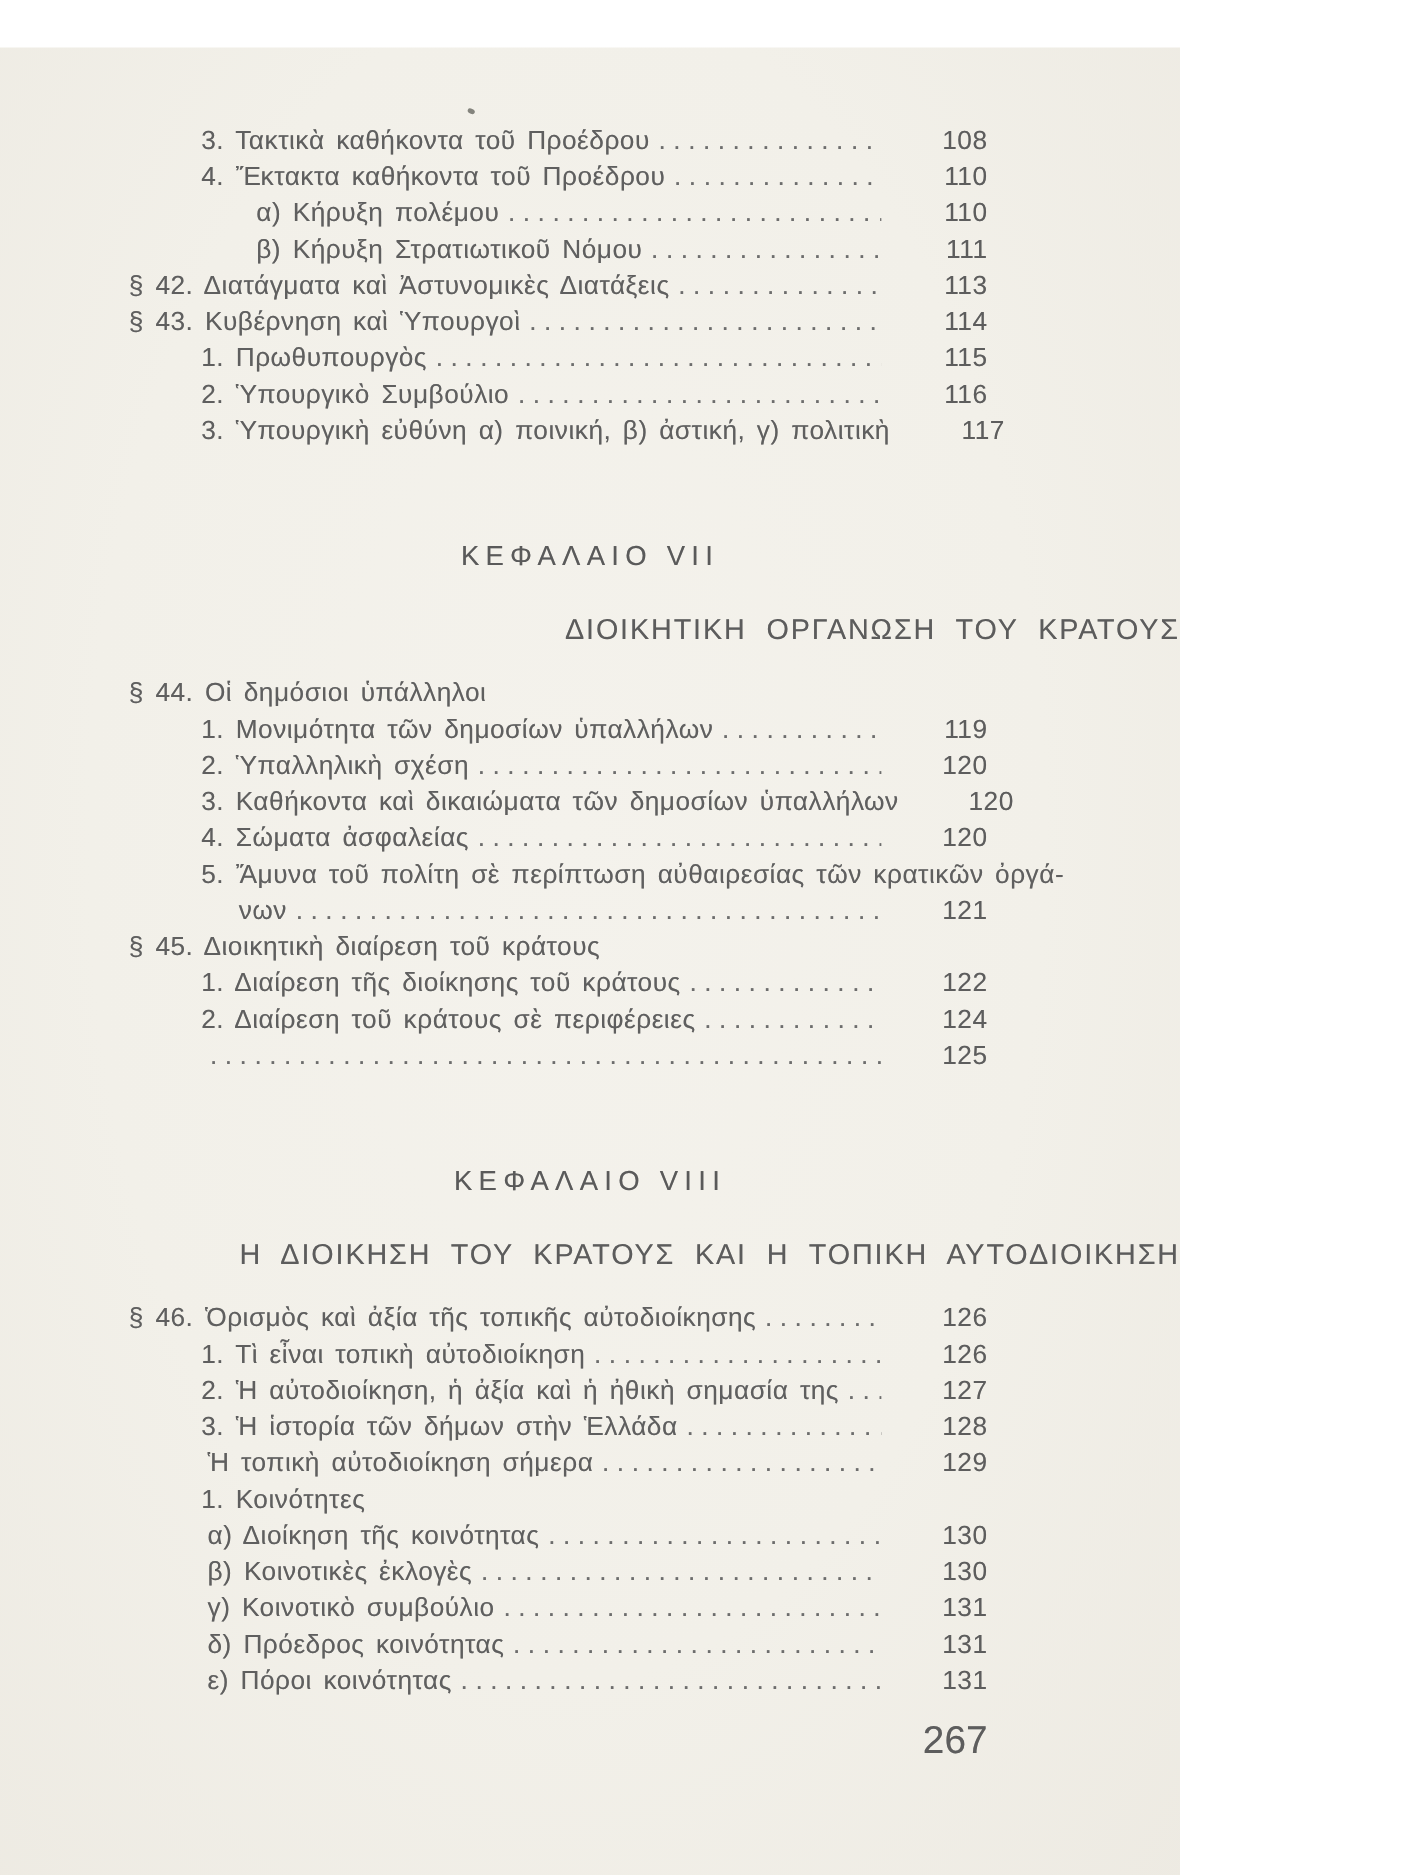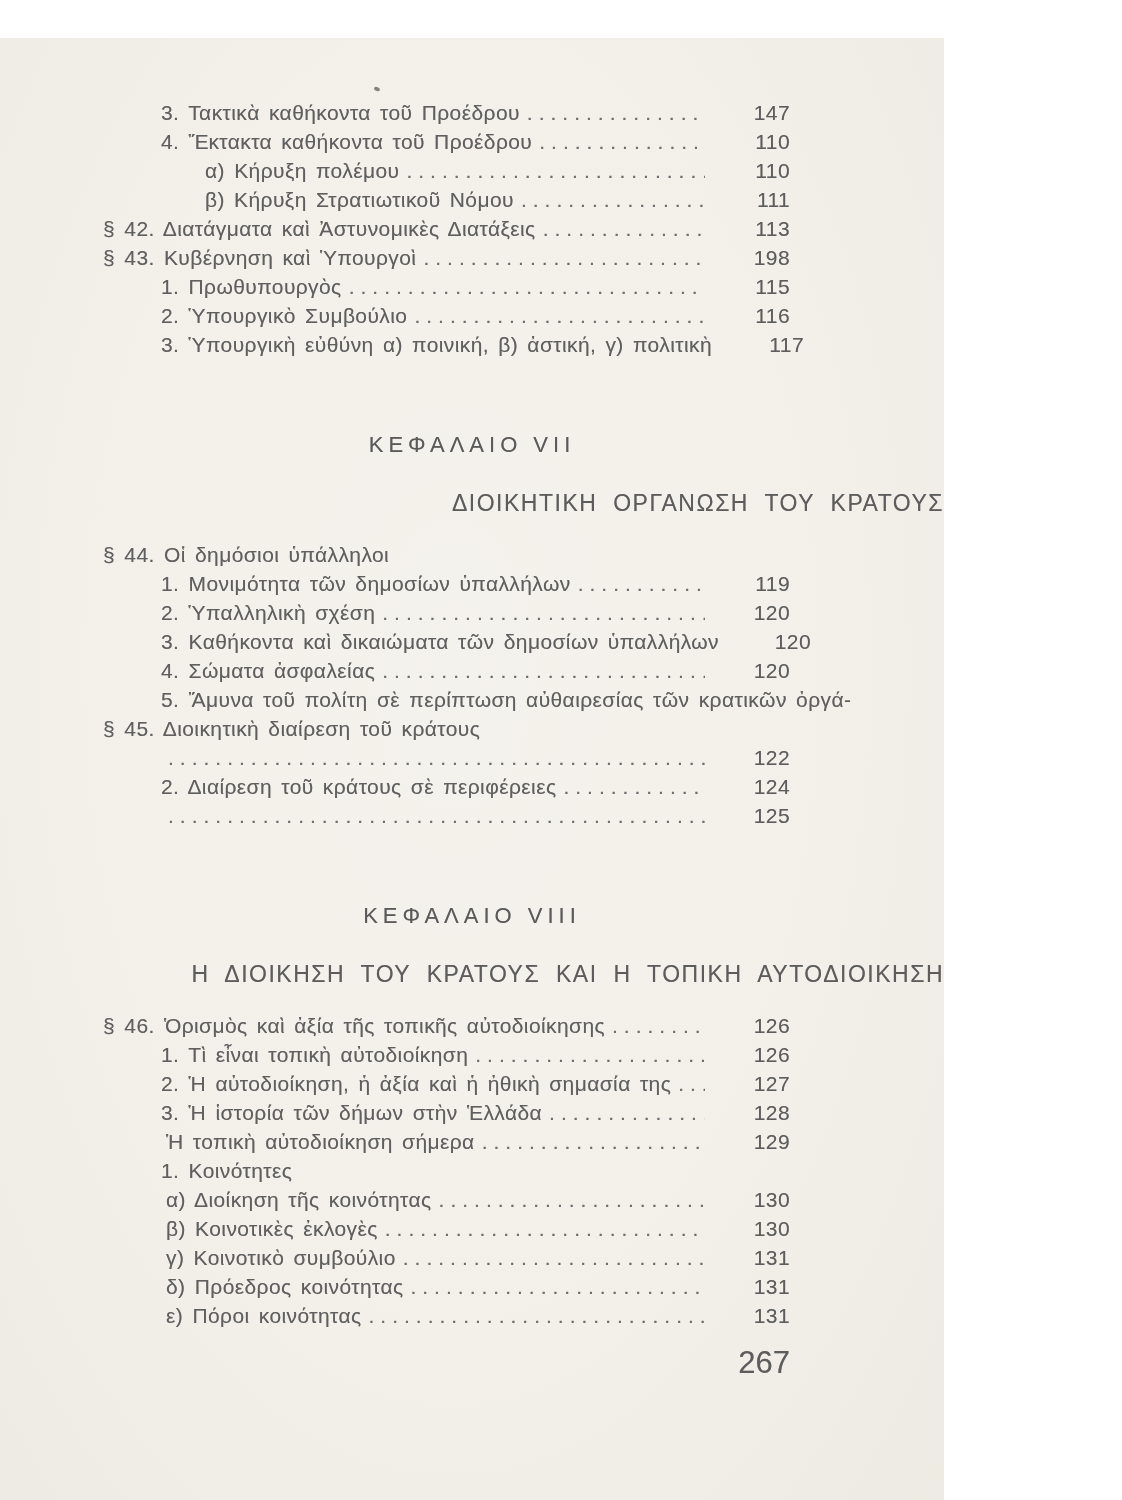--- a/index.html
+++ b/index.html
@@ -84,21 +84,21 @@
 </head>
 <body>
 
 <div class="page">
   <span class="speck"></span>
 
   <div class="toc">
       <div class="row ind-1">
         <span class="label">3. Τακτικὰ καθήκοντα τοῦ Προέδρου</span>
         <span class="dots"></span>
-        <span class="pg">147</span>
+        <span class="pg">108</span>
       </div>
       <div class="row ind-1">
         <span class="label">4. Ἔκτακτα καθήκοντα τοῦ Προέδρου</span>
         <span class="dots"></span>
         <span class="pg">110</span>
       </div>
       <div class="row ind-2">
         <span class="label">α) Κήρυξη πολέμου</span>
         <span class="dots"></span>
         <span class="pg">110</span>
@@ -109,21 +109,21 @@
         <span class="pg">111</span>
       </div>
       <div class="row ind-0">
         <span class="label">§ 42. Διατάγματα καὶ Ἀστυνομικὲς Διατάξεις</span>
         <span class="dots"></span>
         <span class="pg">113</span>
       </div>
       <div class="row ind-0">
         <span class="label">§ 43. Κυβέρνηση καὶ Ὑπουργοὶ</span>
         <span class="dots"></span>
-        <span class="pg">198</span>
+        <span class="pg">114</span>
       </div>
       <div class="row ind-1">
         <span class="label">1. Πρωθυπουργὸς</span>
         <span class="dots"></span>
         <span class="pg">115</span>
       </div>
       <div class="row ind-1">
         <span class="label">2. Ὑπουργικὸ Συμβούλιο</span>
         <span class="dots"></span>
         <span class="pg">116</span>
@@ -158,26 +158,32 @@
       <div class="row ind-1">
         <span class="label">4. Σώματα ἀσφαλείας</span>
         <span class="dots"></span>
         <span class="pg">120</span>
       </div>
       <div class="row ind-1 no-leader">
         <span class="label">5. Ἄμυνα τοῦ πολίτη σὲ περίπτωση αὐθαιρεσίας τῶν κρατικῶν ὀργά-</span>
         <span class="dots"></span>
         <span class="pg"></span>
       </div>
+      <div class="row ind-3">
+        <span class="label">νων</span>
+        <span class="dots"></span>
+        <span class="pg">121</span>
+      </div>
       <div class="row ind-0 no-leader">
         <span class="label">§ 45. Διοικητικὴ διαίρεση τοῦ κράτους</span>
         <span class="dots"></span>
         <span class="pg"></span>
       </div>
       <div class="row ind-1">
+        <span class="label">1. Διαίρεση τῆς διοίκησης τοῦ κράτους</span>
         <span class="dots"></span>
         <span class="pg">122</span>
       </div>
       <div class="row ind-1">
         <span class="label">2. Διαίρεση τοῦ κράτους σὲ περιφέρειες</span>
         <span class="dots"></span>
         <span class="pg">124</span>
       </div>
       <div class="row ind-1">
         <span class="dots"></span>

